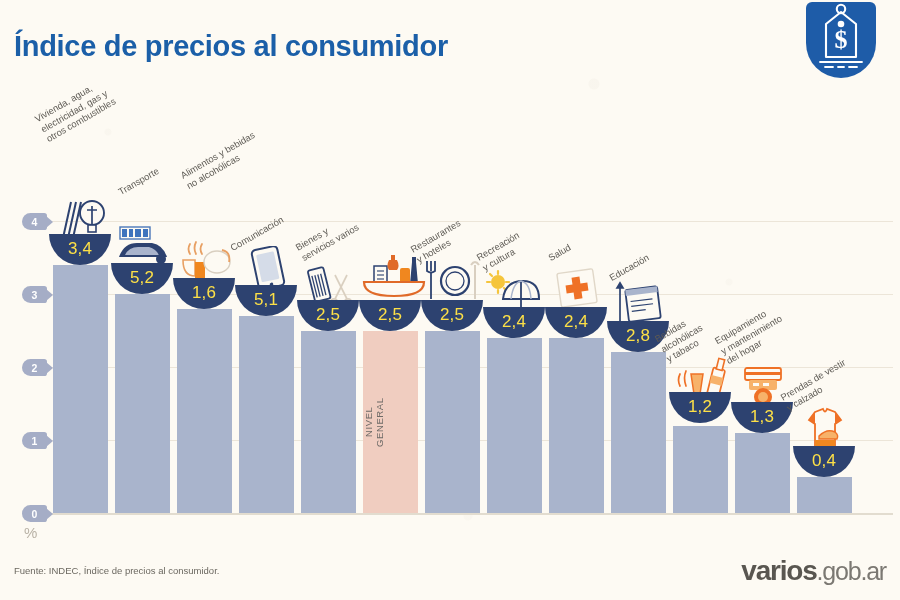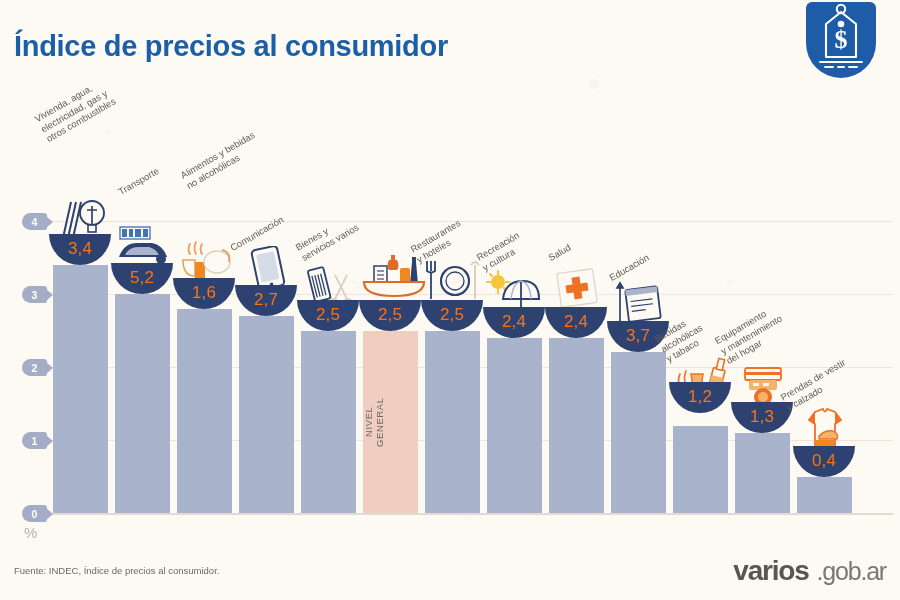--- a/index.html
+++ b/index.html
@@ -86,21 +86,21 @@
   }
 
   
   .bowl {
     position:absolute; width:62px; height:31px;
     background:#2d4270;
     border-radius:0 0 31px 31px;
     display:flex; align-items:center; justify-content:center;
   }
   .bowl span {
-    color:#f97316; font-size:17px; font-weight:normal;
+    color:#fde047; font-size:17px; font-weight:normal;
     letter-spacing:.2px; margin-top:-1px;
   }
   .bowl.general-bowl { background:#2d4270; }
 
   .icon-art {
     position:absolute; width:62px; height:40px;
     overflow:visible;
   }
 
   
@@ -117,21 +117,21 @@
   .footer { position:absolute; left:0; top:547px; width:900px; height:53px;padding-left:21px; }
   .source {
     position:absolute; left:14px; top:18px;
     font-size:9.5px; color:#6b6860;
   }
   .brand {
     position:absolute; right:14px; top:8px;
     font-size:28px; color:#595650; letter-spacing:-1.2px;
   }
   .brand b { font-weight:bold; }
-  .brand i { font-style:normal; color:#7b7872; font-size:25px;margin-left:8px; }
+  .brand i { font-style:normal; color:#7b7872; font-size:25px; }
 </style>
 </head>
 <body>
 
 <div class="texture"></div>
 
 <div class="header">
   <div class="title">Índice de precios al consumidor</div>
 
   <div class="logo-shield">
@@ -248,21 +248,21 @@
   <div class="icon-art" style="left:235px; top:154px">
     <svg width="64" height="44" viewBox="0 0 64 44">
       <g transform="rotate(-12 32 22)">
         <rect x="20" y="2" width="26" height="40" rx="4" fill="#fdfaf3" stroke="#2d4270" stroke-width="2"></rect>
         <rect x="24" y="7" width="18" height="28" rx="1.5" fill="#d5dce8"></rect>
         <circle cx="33" cy="39" r="1.8" fill="#2d4270"></circle>
       </g>
     </svg>
   </div>
   <div class="bowl" style="left:235px; top:193px">
-    <span>2,7</span>
+    <span>5,1</span>
   </div>
 
   <div class="icon-art" style="left:297px; top:169px">
     <svg width="64" height="44" viewBox="0 0 64 44">
       <g transform="rotate(-14 28 22)">
         <rect x="14" y="6" width="16" height="32" rx="2" fill="#fdfaf3" stroke="#2d4270" stroke-width="1.8"></rect>
         <g stroke="#2d4270" stroke-width="1.3">
           <line x1="17" y1="12" x2="17" y2="34"></line>
             <line x1="20" y1="12" x2="20" y2="34"></line>
           <line x1="23" y1="12" x2="23" y2="34"></line>
@@ -365,39 +365,39 @@
         <rect x="20" y="8" width="32" height="6" fill="#a9b4cc"></rect>
         <g stroke="#2d4270" stroke-width="1.2">
           <line x1="24" y1="20" x2="46" y2="20"></line>
             <line x1="24" y1="25" x2="46" y2="25"></line>
             <line x1="24" y1="30" x2="38" y2="30"></line>
         </g>
       </g>
     </svg>
   </div>
   <div class="bowl" style="left:607px; top:229px">
-    <span>3,7</span>
+    <span>2,8</span>
   </div>
 
   <div class="icon-art" style="left:669px; top:262px">
     <svg width="64" height="44" viewBox="0 0 64 44">
       <g stroke="#ef7126" stroke-width="1.7" fill="none" stroke-linecap="round">
         <path d="M11 20 Q8 26 11 32"></path>
           <path d="M17 17 Q14 24 17 32"></path>
       </g>
       <path d="M22 20 L34 20 L31 40 L25 40 Z" fill="#f7b26a" stroke="#ef7126" stroke-width="1.5"></path>
       <path d="M28 40 L28 42" stroke="#ef7126" stroke-width="1.6"></path>
       <g transform="rotate(14 46 24)">
         <rect x="42" y="14" width="12" height="28" rx="2" fill="#fdfaf3" stroke="#ef7126" stroke-width="1.7"></rect>
         <rect x="45" y="4" width="6" height="11" fill="#fdfaf3" stroke="#ef7126" stroke-width="1.6"></rect>
         <rect x="42" y="22" width="12" height="8" fill="#f7b26a"></rect>
       </g>
     </svg>
   </div>
-  <div class="bowl" style="left:669px; top:290px">
+  <div class="bowl" style="left:669px; top:300px">
     <span>1,2</span>
   </div>
 
   <div class="icon-art" style="left:731px; top:270px">
     <svg width="64" height="44" viewBox="0 0 64 44">
       <rect x="14" y="6" width="36" height="12" rx="2" fill="#fdfaf3" stroke="#ef7126" stroke-width="1.8"></rect>
       <g fill="#ef7126">
           <rect x="14" y="10" width="36" height="3"></rect>
         </g>
       <rect x="18" y="18" width="28" height="10" rx="2" fill="#f7b26a"></rect>

